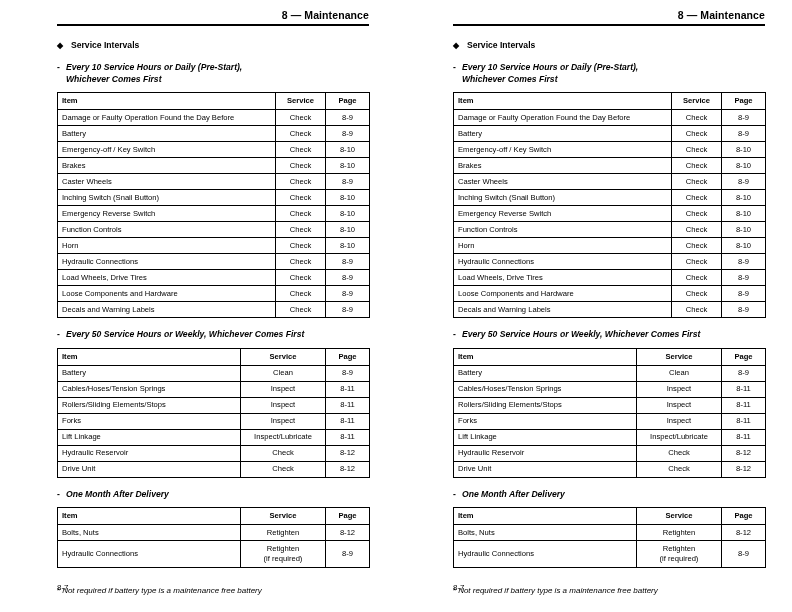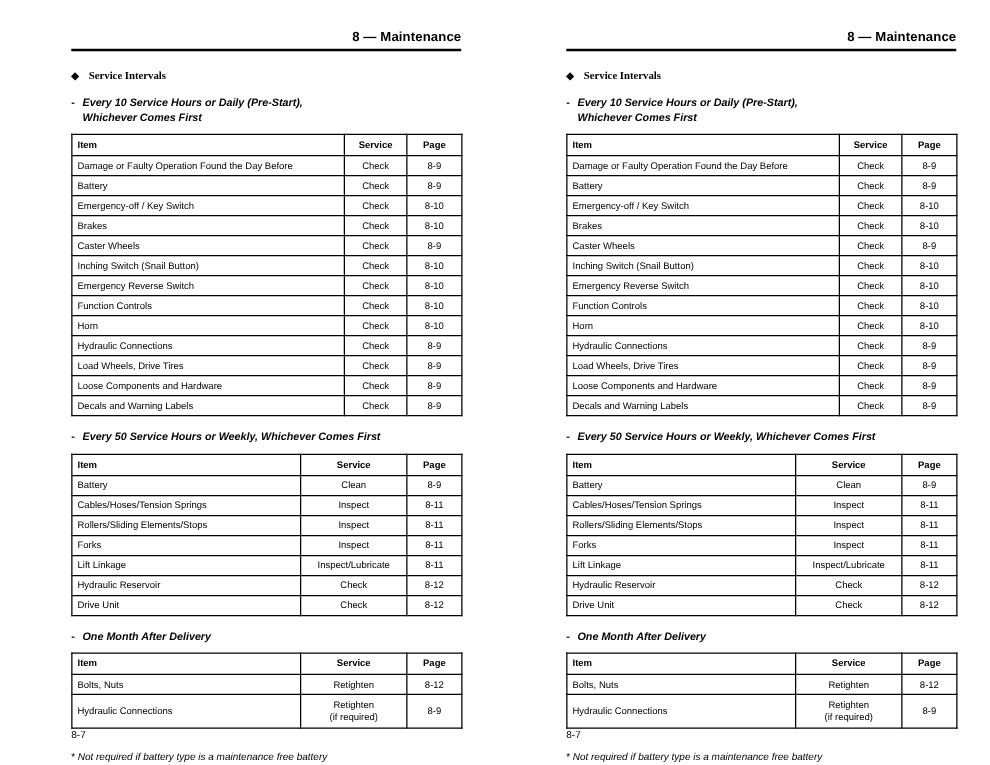--- a/index.html
+++ b/index.html
@@ -28,21 +28,21 @@
   }
   .page-inner {
     position: absolute;
     left: 57px;
     top: 0;
     width: 312px;
     height: 612px;
   }
   
   .page-header {
-    padding-top: 24px;
+    padding-top: 9px;
     text-align: right;
     font-size: 10.5px;
     font-weight: bold;
     letter-spacing: 0.1px;
   }
   .header-rule {
     border-bottom: 2px solid #000;
     margin-top: 3px;
   }
   
@@ -54,21 +54,20 @@
     font-weight: bold;
   }
   .diamond-bullet {
     width: 14px;
     flex: 0 0 14px;
     font-size: 8px;
     line-height: 11px;
   }
   .section-title-text {
     line-height: 11px;
-    font-family: Liberation Serif, serif;
   }
   .sub-heading {
     display: flex;
     align-items: flex-start;
     margin-top: 11px;
     font-size: 8.6px;
     font-weight: bold;
   }
   .dash-bullet {
     width: 9px;

